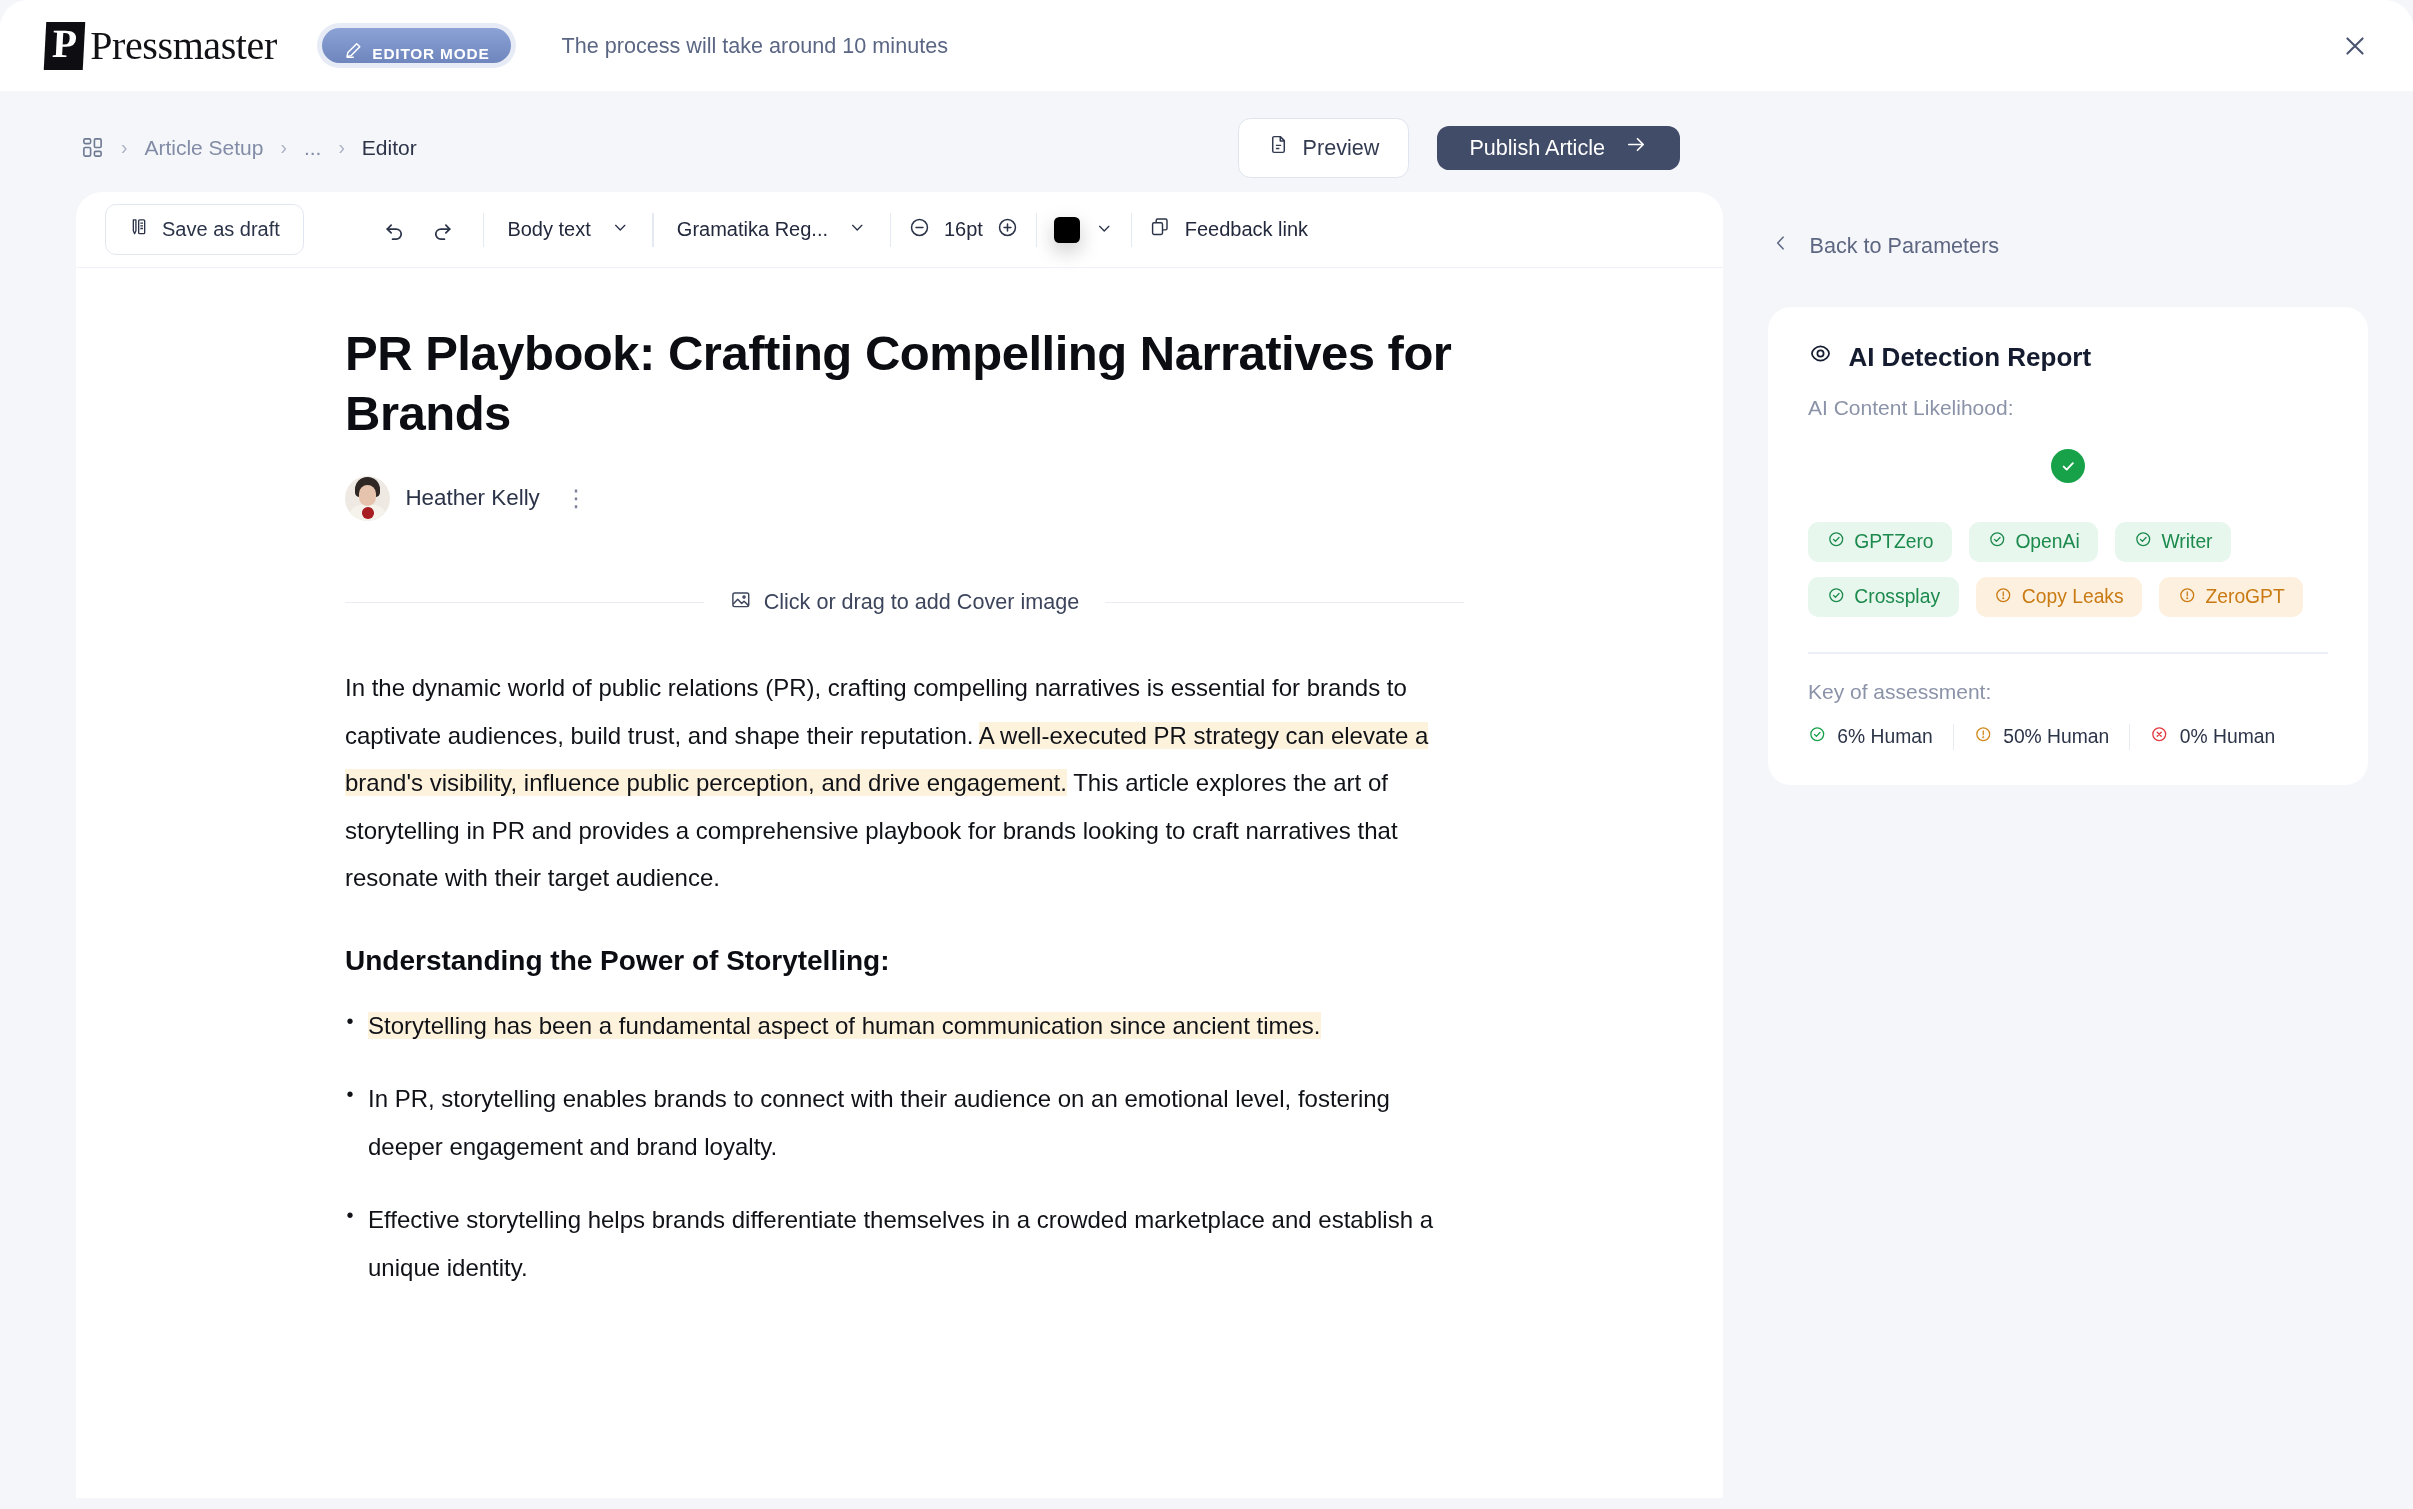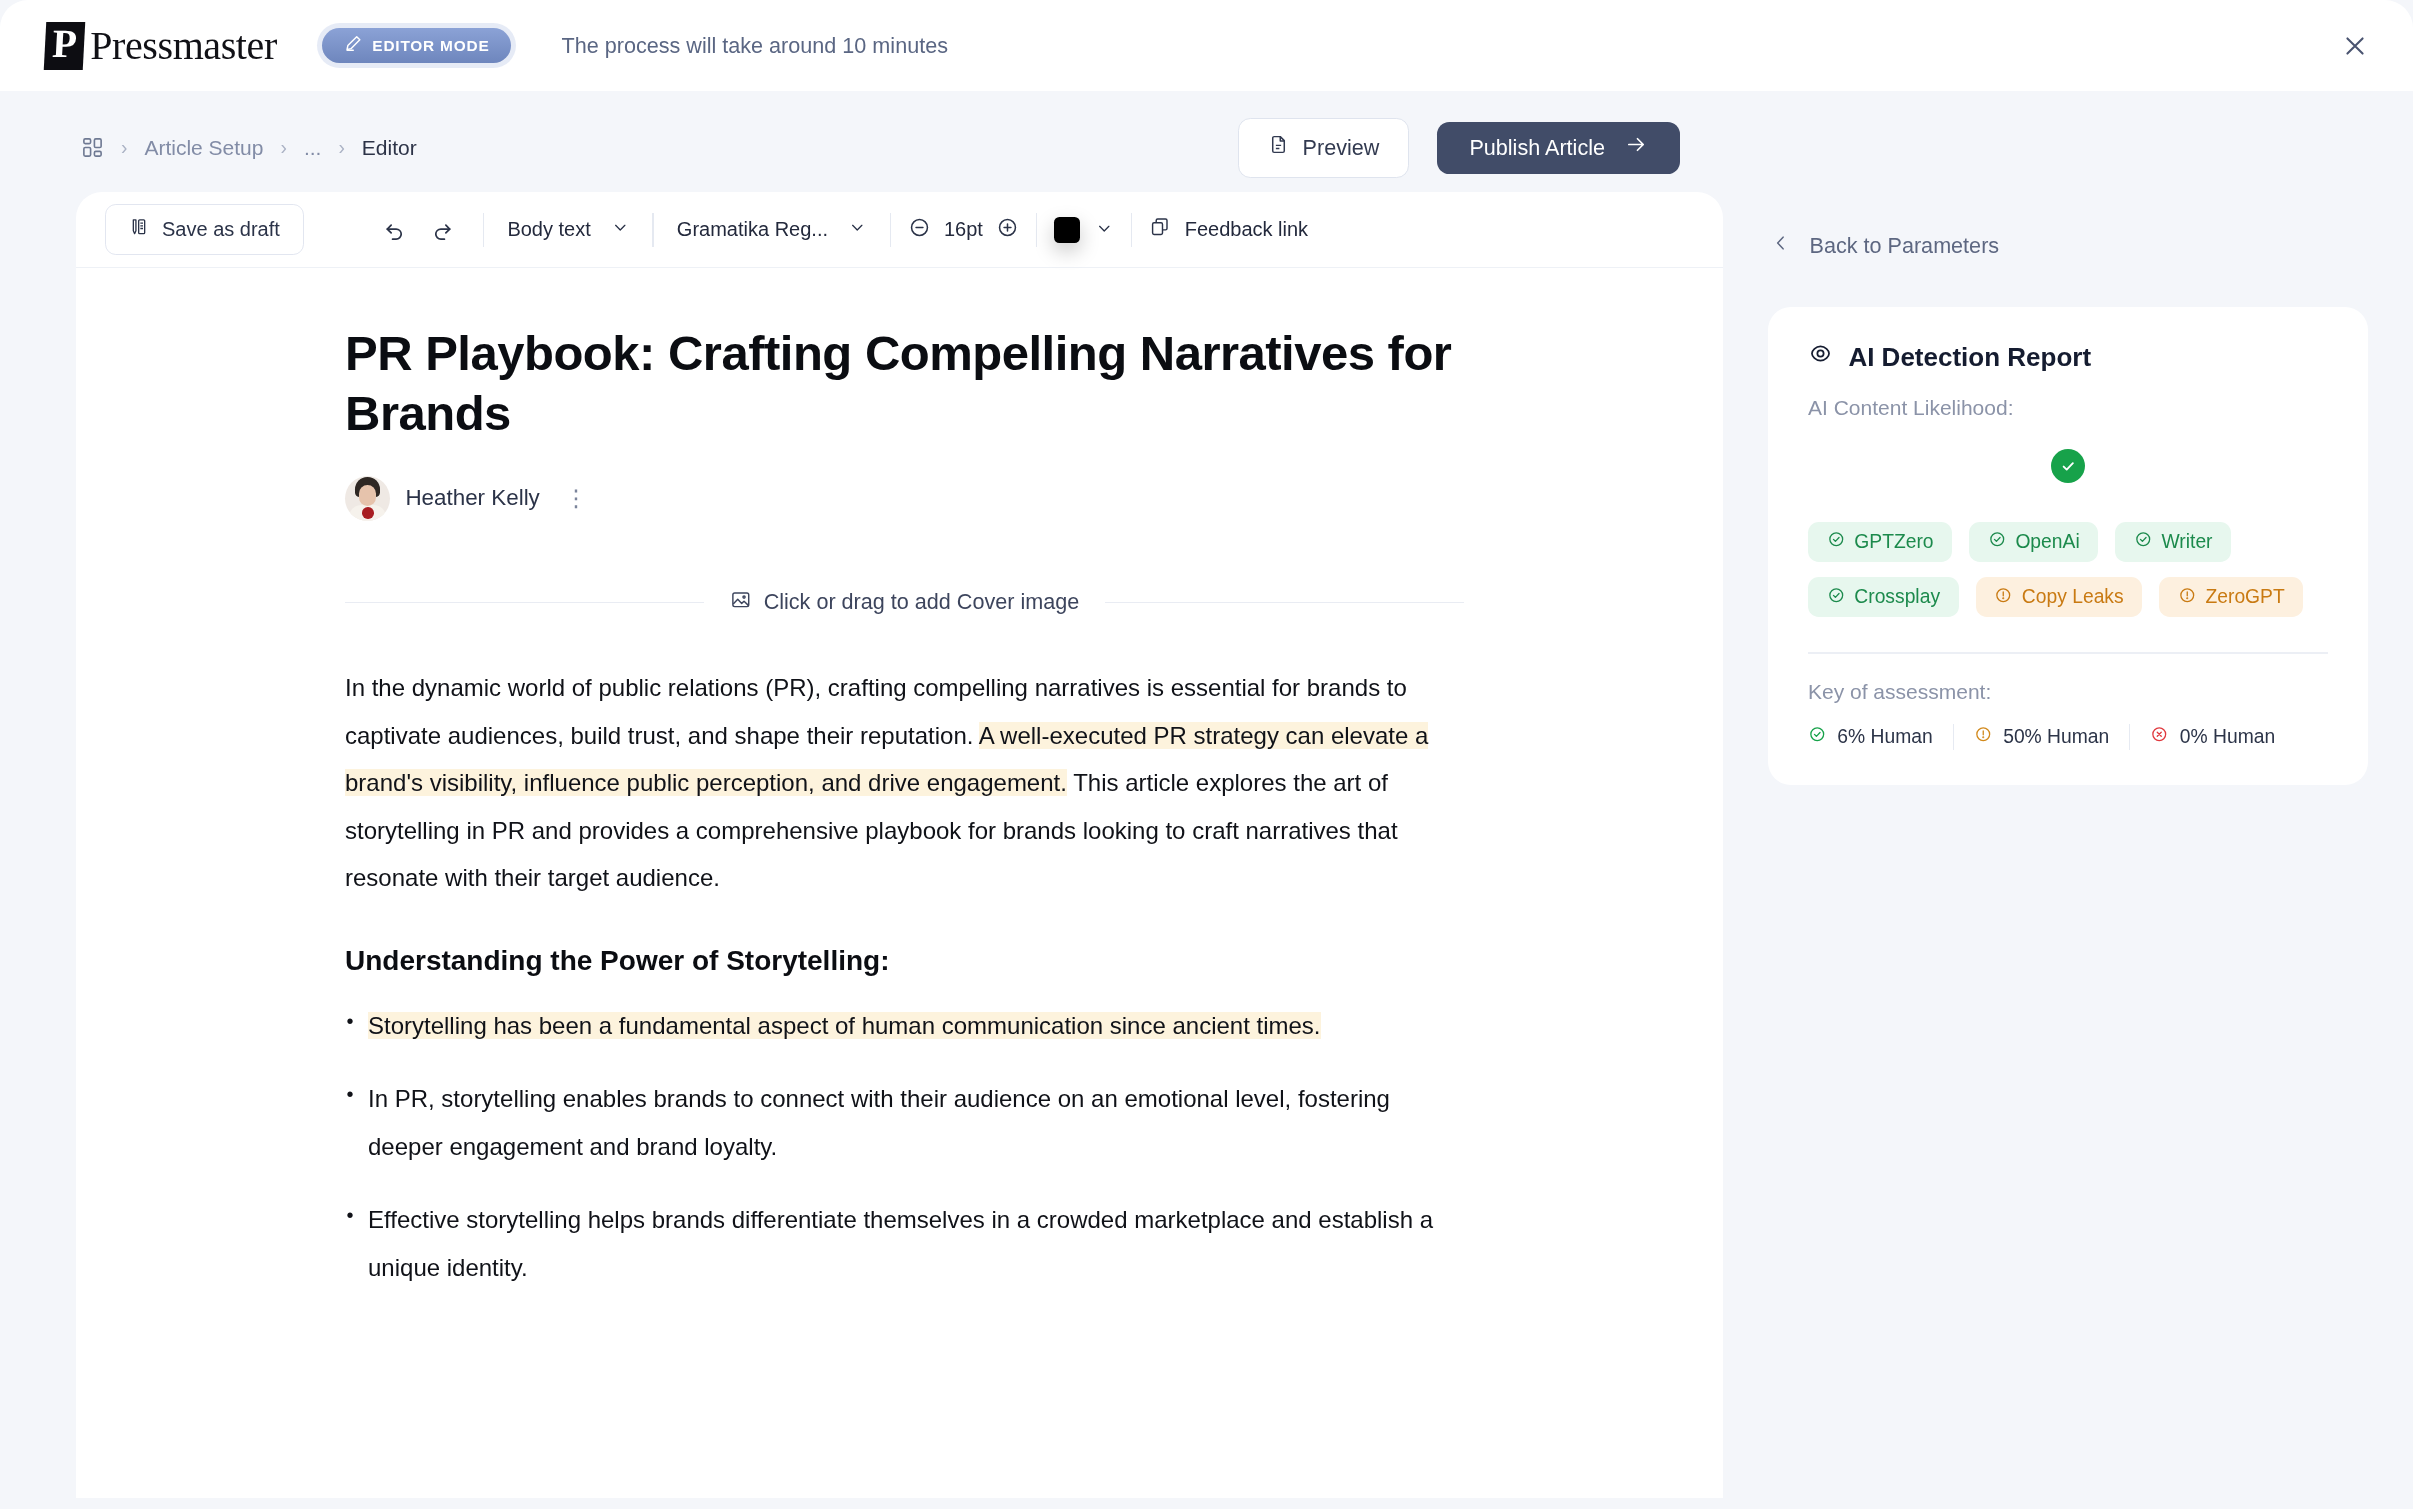--- a/index.html
+++ b/index.html
@@ -35,21 +35,21 @@
     font-family: "Liberation Serif", serif;
     font-size: 40px; color: #111116; letter-spacing: -0.4px;
   }
   .editor-pill-wrap {
     margin-left: 40px;
     padding: 5.4px;
     border-radius: 771px;
     background: rgba(142,163,216,0.22);
   }
   .editor-pill {
-    display: flex; align-items: center; gap: 10px;
+    display: flex; align-items: flex-end; gap: 10px;
     height: 35px;
     padding: 0 21.6px;
     border-radius: 771px;
     background: linear-gradient(180deg, #8ba2d6 0%, #6e86bd 100%);
     color: #ffffff;
     font-size: 15.4px; font-weight: 700; letter-spacing: 0.8px;
   }
   .process-note {
     margin-left: 45px;
     font-size: 21.6px;
@@ -83,21 +83,21 @@
   .btn-preview {
     display: flex; align-items: center; gap: 14px;
     height: 60px; padding: 0 29px;
     border: 1.2px solid #dfe4ee;
     border-radius: 12.3px;
     background: #ffffff;
     color: #323a50; font-size: 21.6px;
   }
   .btn-publish {
     display: flex; align-items: center; gap: 20px;
-    height: 52px; padding: 0 32px;
+    height: 44px; padding: 0 32px;
     border-radius: 12.3px;
     background: #414c68;
     color: #ffffff; font-size: 21.6px;
   }
 
   
   .editor-card {
     position: absolute; top: 192px; left: 76px;
     width: 1647px; height: 1306px;
     background: #ffffff;

